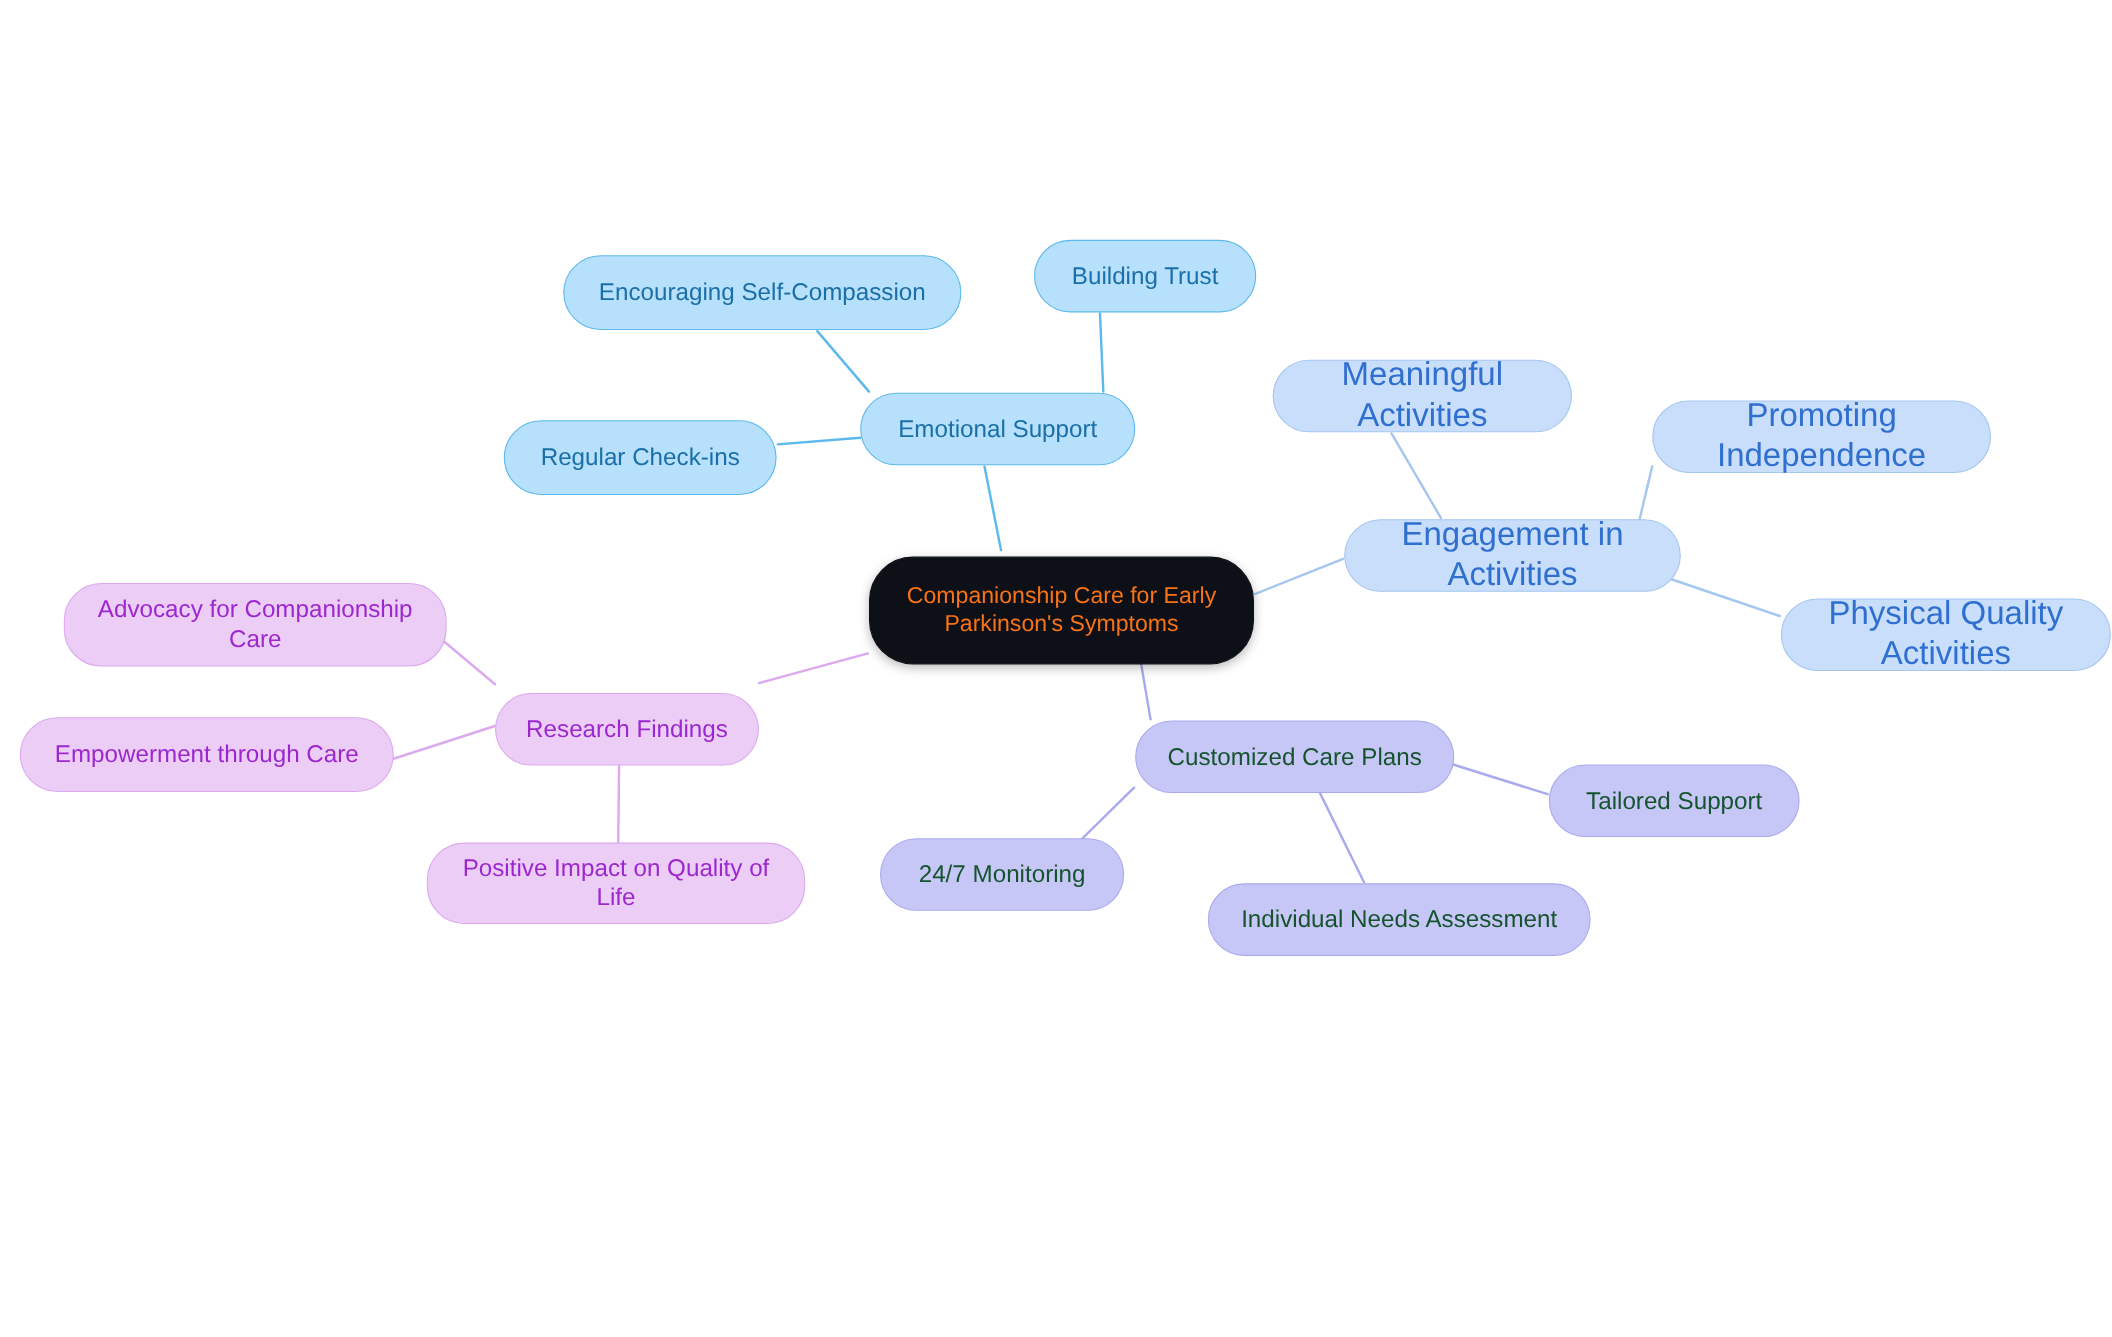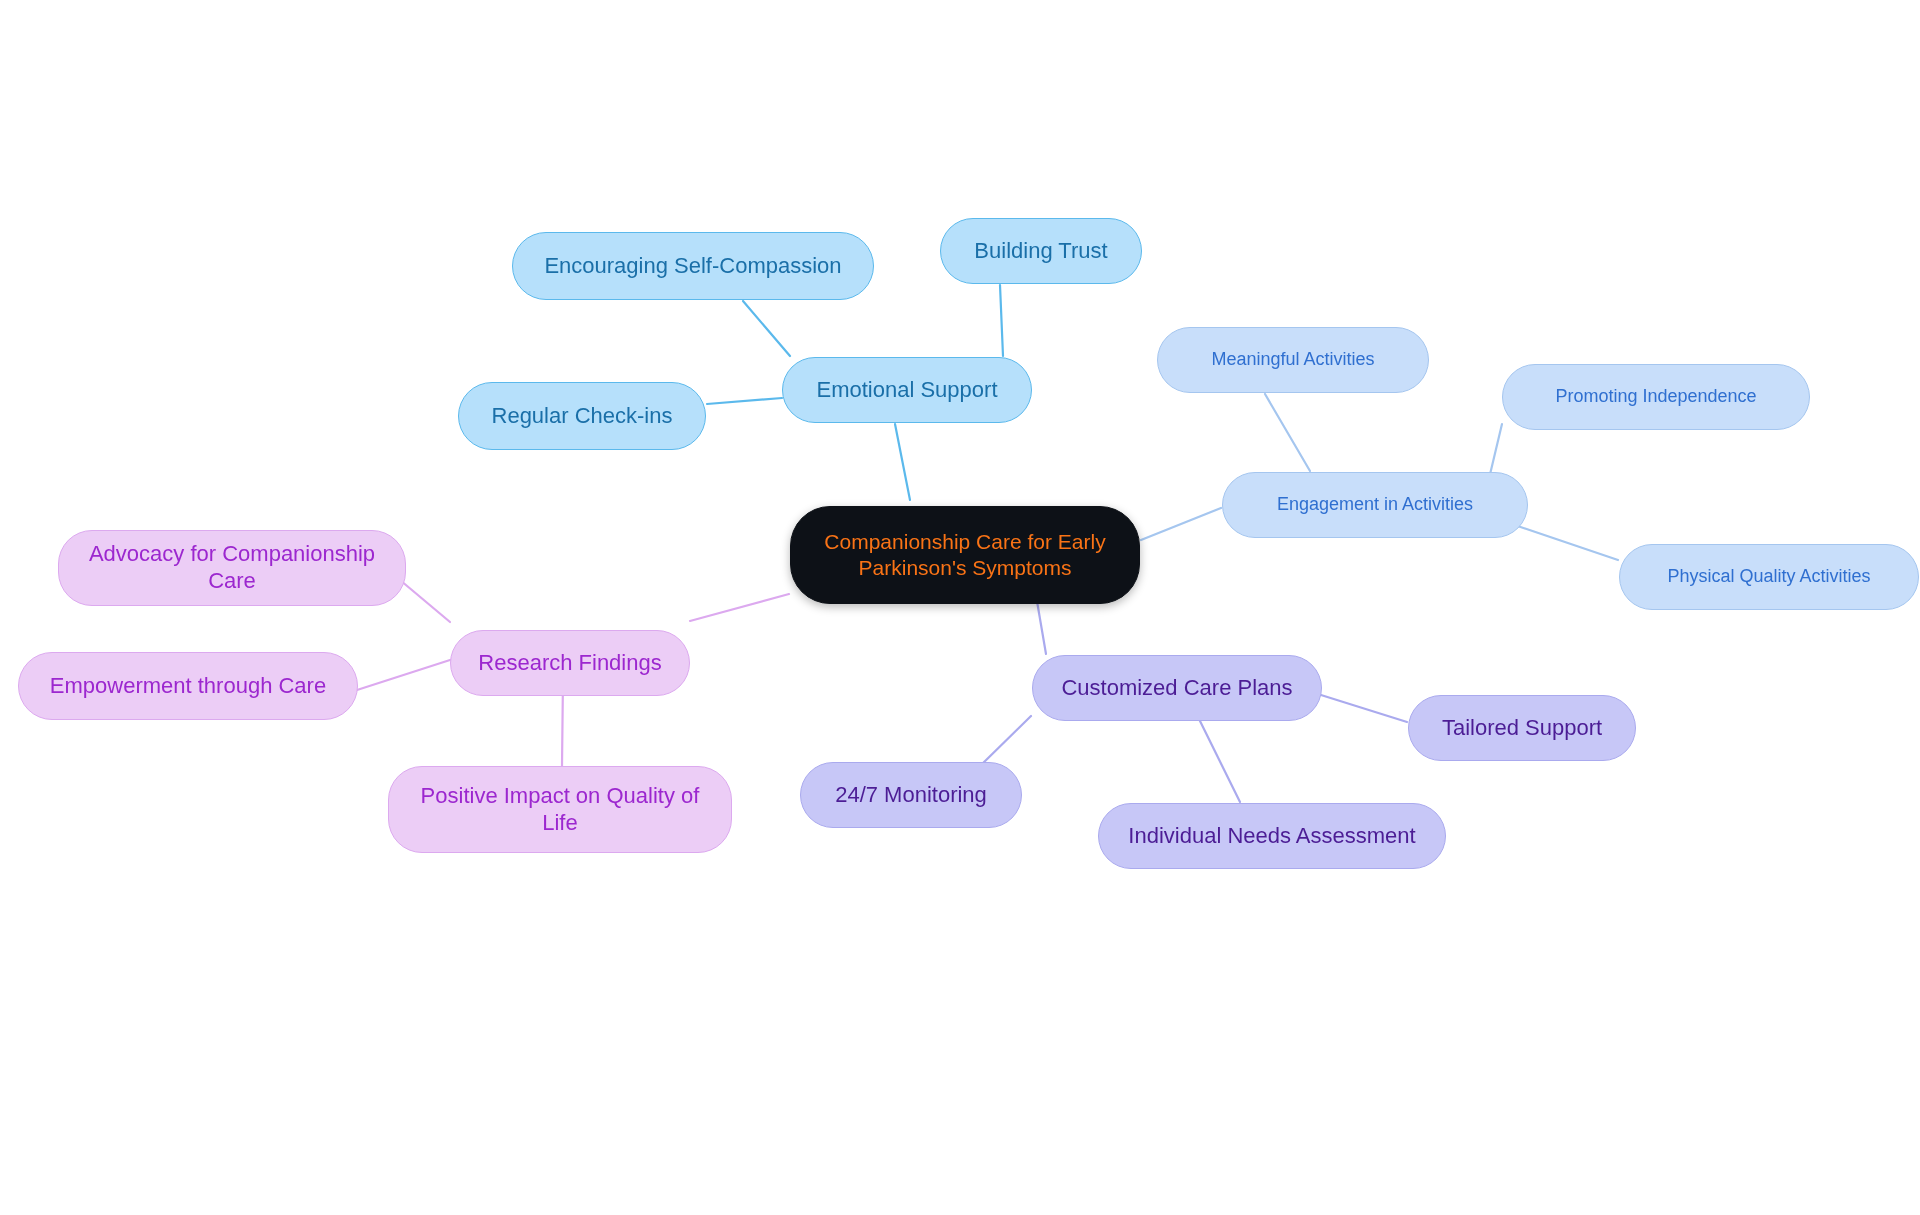--- a/index.html
+++ b/index.html
@@ -59,27 +59,27 @@
     background: #b6e0fb;
     border-color: #5bb9ec;
     color: #1a6fa8;
     font-size: 22px;
   }
 
   .node-periwinkle {
     background: #c8defa;
     border-color: #a5c6ef;
     color: #2f6fd0;
-    font-size: 18px;
+    font-size: 30px;
   }
 
   .node-lavender {
     background: #c7c7f7;
     border-color: #aaaaee;
-    color: #4c1d95;
+    color: #14532d;
     font-size: 22px;
   }
 
   .node-pink {
     background: #eccdf6;
     border-color: #dca9ef;
     color: #9c27cf;
     font-size: 22px;
   }
 
@@ -168,18 +168,18 @@
       <div class="node node-periwinkle" style="left: 1502px; top: 364px; width: 308px; height: 66px;"><span>Promoting Independence</span></div>
       <div class="node node-periwinkle" style="left: 1619px; top: 544px; width: 300px; height: 66px;"><span>Physical Quality Activities</span></div>
       <div class="node node-lavender" style="left: 1032px; top: 655px; width: 290px; height: 66px;"><span>Customized Care Plans</span></div>
       <div class="node node-lavender" style="left: 800px; top: 762px; width: 222px; height: 66px;"><span>24/7 Monitoring</span></div>
       <div class="node node-lavender" style="left: 1098px; top: 803px; width: 348px; height: 66px;"><span>Individual Needs Assessment</span></div>
       <div class="node node-lavender" style="left: 1408px; top: 695px; width: 228px; height: 66px;"><span>Tailored Support</span></div>
       <div class="node node-pink" style="left: 450px; top: 612px; width: 240px; height: 66px; margin-top: 18px;"><span>Research Findings</span></div>
       <div class="node node-pink" style="left: 58px; top: 486px; width: 348px; height: 76px; margin-top: 44px;"><span>Advocacy for Companionship
 Care</span></div>
       <div class="node node-pink" style="left: 18px; top: 652px; width: 340px; height: 68px;"><span>Empowerment through Care</span></div>
-      <div class="node node-pink" style="left: 388px; top: 766px; width: 344px; height: 87px; text-align: center;"><span>Positive Impact on Quality of
+      <div class="node node-pink" style="left: 388px; top: 766px; width: 344px; height: 74px; text-align: center;"><span>Positive Impact on Quality of
 Life</span></div>
     </div>
 
 
 </div>
 
 </body></html>

